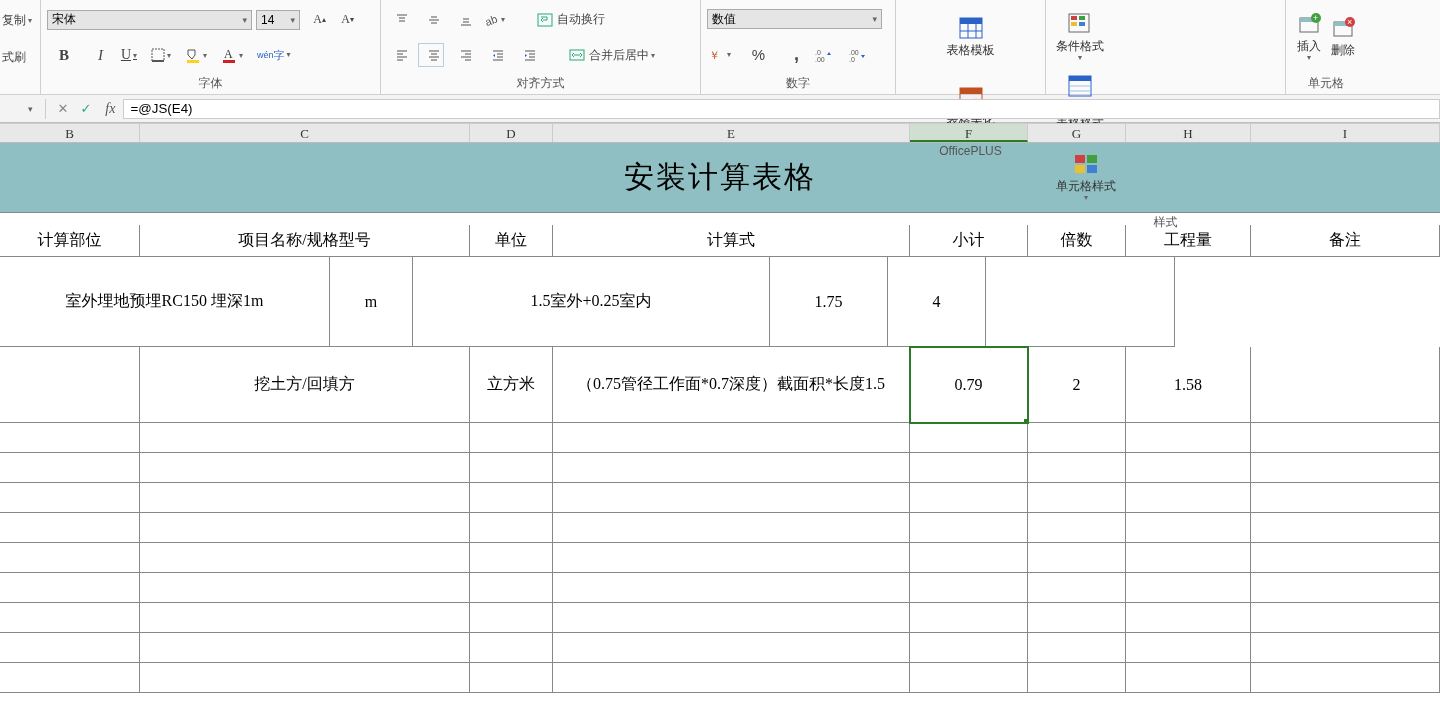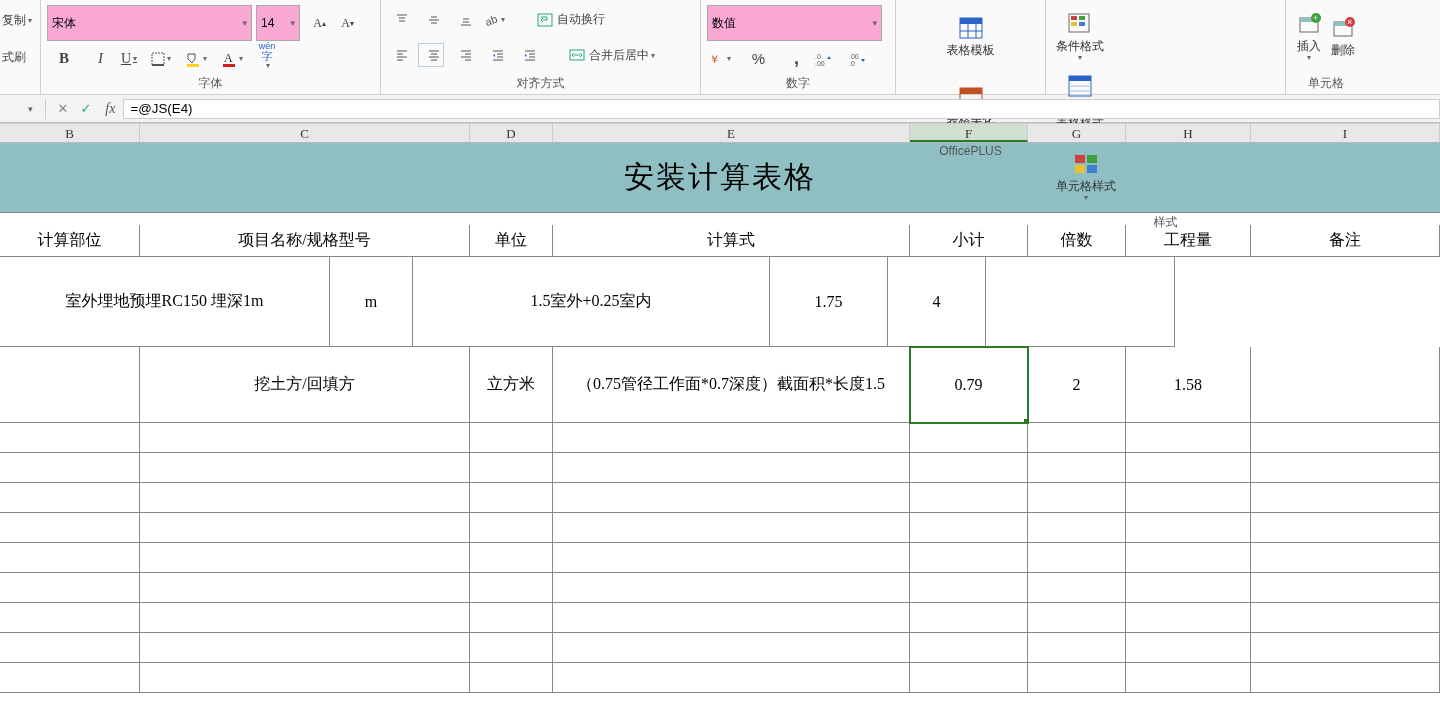--- a/index.html
+++ b/index.html
@@ -68,22 +68,22 @@
       padding: 2px 4px;
       cursor: pointer;
       font-size: 12px;
       color: #333;
       line-height: 1.2;
       text-align: center;
     }
     .large-btn .ic { font-size: 22px; margin-bottom: 3px; }
     .combo {
       border: 1px solid #aaa;
-      background: #f9a8d4;
-      height: 36px;
+      background: #e5e5e5;
+      height: 20px;
       display: inline-flex;
       align-items: center;
       justify-content: space-between;
       padding: 0 4px;
       font-size: 12px;
     }
     .combo::after {
       content: "▾";
       font-size: 9px;
       color: #666;
@@ -252,21 +252,21 @@
               <path d="M3 3 L10 3 L10 8 L7 12 L3 8 Z" fill="none" stroke="#555"></path>
               <rect x="2" y="13" width="12" height="3" fill="#ffd020"></rect>
             </svg>
         </span>
         <span class="btn btn-drop">
           <svg width="16" height="16" viewBox="0 0 16 16">
               <text x="3" y="11" font-family="serif" font-size="12" fill="#333">A</text>
               <rect x="2" y="13" width="12" height="3" fill="#d02020"></rect>
             </svg>
         </span>
-        <span class="btn btn-drop" style="font-size:11px;line-height:1;color:#2a62c8;flex-direction:column">
+        <span class="btn btn-drop" style="font-size:11px;line-height:1;color:#2a62c8;flex-direction:row">
           <span style="font-size:9px">wén</span>
           <span>字</span>
         </span>
       </div>
     </div>
     <div class="ribbon-group-label">字体</div>
   </div>
 
   <div class="ribbon-group" style="width:320px">
     <div class="ribbon-group-rows">

